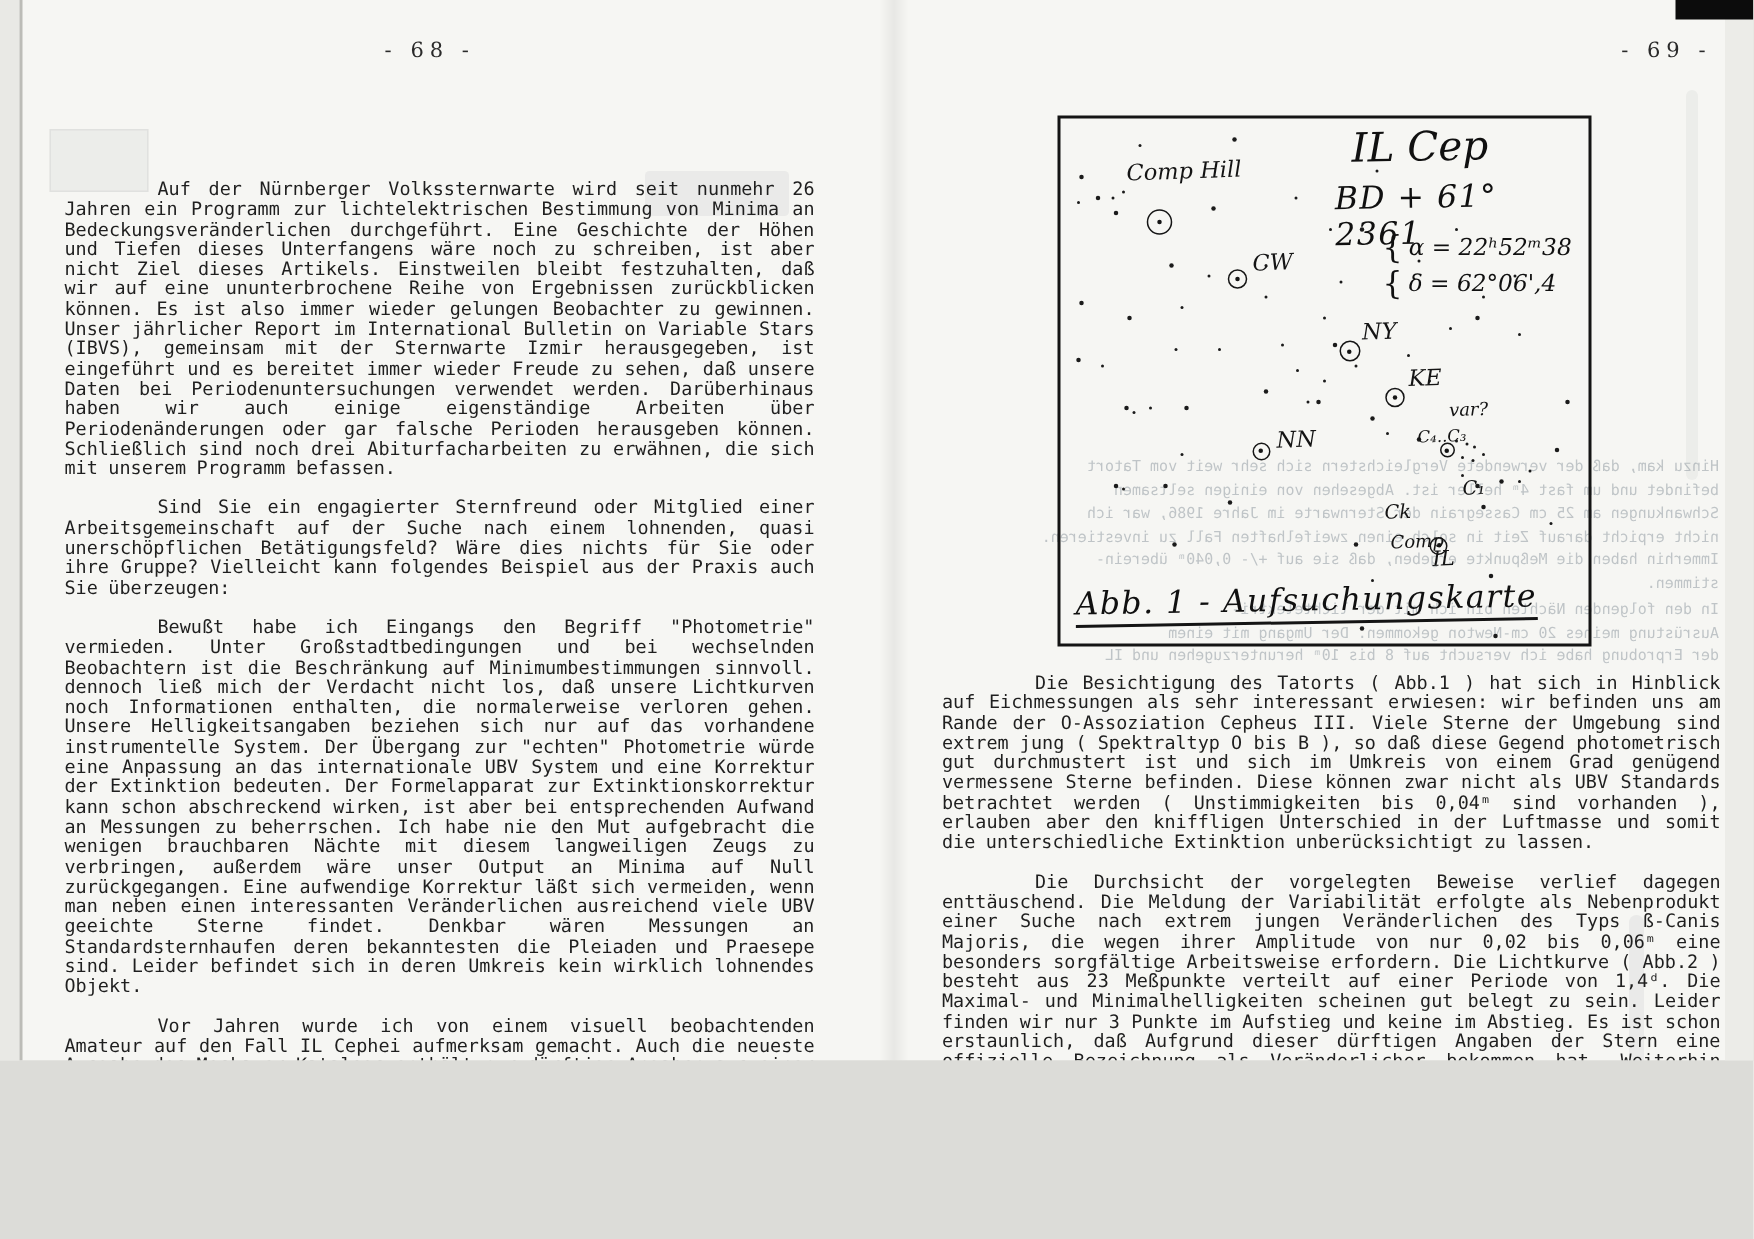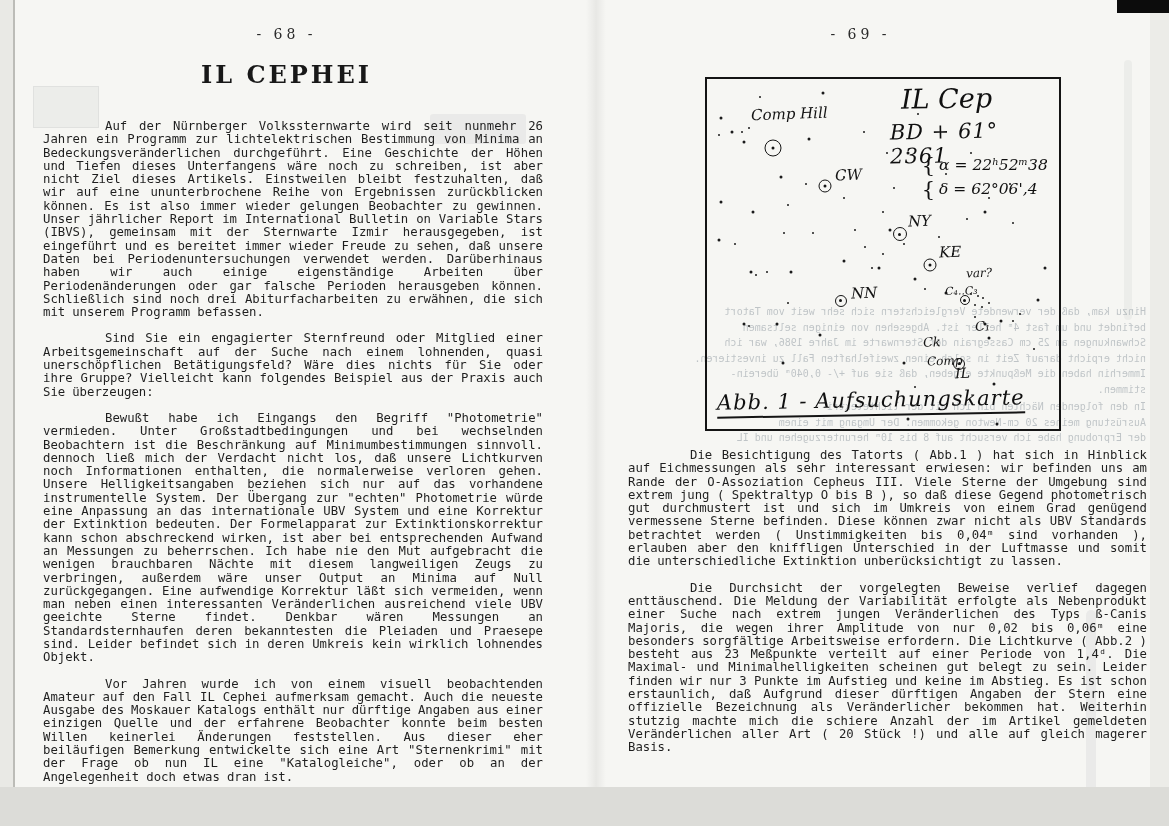--- a/index.html
+++ b/index.html
@@ -1,17 +1,17 @@
 <!DOCTYPE html>
 <html><head>
 <meta charset="utf-8">
 <style>
   html,body{margin:0;padding:0;background:#dcdcd8;}
   .scan{
-    position:relative;width:1169px;height:787px;overflow:hidden;
+    position:relative;width:1169px;height:707px;overflow:hidden;
     background:#f6f6f3;
     font-family:"DejaVu Sans Mono","Liberation Mono",monospace;
     color:#1f1f1f;
   }
   
   .left-strip{position:absolute;left:0;top:0;width:13px;height:826px;background:#e9e9e5;}
   .left-line{position:absolute;left:13px;top:0;width:2px;height:826px;background:#bcbcb7;}
   .gutter{position:absolute;left:586px;top:0;width:20px;height:826px;
     background:linear-gradient(to right,rgba(0,0,0,0),rgba(0,0,0,.06),rgba(0,0,0,0));}
   .right-strip{position:absolute;right:0;top:0;width:19px;height:826px;background:#ecece8;}
@@ -28,21 +28,21 @@
   .smudge1{left:33px;top:86px;width:64px;height:40px;background:rgba(120,125,130,.07);border:1px solid rgba(120,125,130,.10);}
   .smudge2{left:430px;top:114px;width:96px;height:30px;background:rgba(120,125,130,.09);border-radius:3px;}
   .smudge3{left:1086px;top:610px;width:10px;height:200px;background:rgba(120,125,130,.09);border-radius:5px;}
   .smudge4{left:1124px;top:60px;width:8px;height:260px;background:rgba(120,125,130,.07);border-radius:4px;}
   .artifact-vert{position:absolute;left:1px;top:64px;transform:rotate(90deg);transform-origin:left top;
     font-size:12px;letter-spacing:2px;color:#9aa0a6;opacity:.45;}
   
   .pagenum{position:absolute;width:513px;text-align:center;top:26px;
     font-family:"DejaVu Serif","Liberation Serif",serif;font-size:14px;letter-spacing:4px;color:#2a2a2a;}
   .pagenum-left{left:30px;}
-  .pagenum-right{left:604px;}
+  .pagenum-right{left:628px;text-align:right;}
   .title{position:absolute;left:30px;top:60px;width:513px;margin:0;text-align:center;
     font-family:"DejaVu Serif","Liberation Serif",serif;font-size:24px;font-weight:600;letter-spacing:3px;color:#181818;}
   .subtitle{position:absolute;left:30px;top:90px;width:513px;margin:0;text-align:center;
     font-family:"DejaVu Serif","Liberation Serif",serif;font-size:17px;font-weight:400;letter-spacing:1px;color:#1c1c1c;}
   .col{position:absolute;font-size:12.3px;line-height:13.3px;text-align:justify;}
   .col p{margin:0 0 13px 13px;text-indent:62px;word-spacing:-0.4px;}
   .col-left{left:30px;top:120px;width:513px;}
   .col-right{left:615px;top:449px;width:532px;z-index:3;}
   
   .chartbox{position:absolute;left:705px;top:77px;width:352px;height:350px;
@@ -80,21 +80,20 @@
   <div class="gutter"></div>
   <div class="right-strip"></div>
   <div class="corner-bar"></div>
   <div class="smudge smudge1"></div>
   <div class="smudge smudge2"></div>
   <div class="smudge smudge3"></div>
   <div class="smudge smudge4"></div>
   <div class="artifact-vert">190422</div>
 
   <div class="pagenum pagenum-left">- 68 -</div>
-  <h1 class="title">IL CEPHEI</h1>
   <div class="col col-left">
     <p>Auf der Nürnberger Volkssternwarte wird seit nunmehr 26 Jahren ein Programm zur lichtelektrischen Bestimmung von Minima an Bedeckungsveränderlichen durchgeführt. Eine Geschichte der Höhen und Tiefen dieses Unterfangens wäre noch zu schreiben, ist aber nicht Ziel dieses Artikels. Einstweilen bleibt festzuhalten, daß wir auf eine ununterbrochene Reihe von Ergebnissen zurückblicken können. Es ist also immer wieder gelungen Beobachter zu gewinnen. Unser jährlicher Report im International Bulletin on Variable Stars (IBVS), gemeinsam mit der Sternwarte Izmir herausgegeben, ist eingeführt und es bereitet immer wieder Freude zu sehen, daß unsere Daten bei Periodenuntersuchungen verwendet werden. Darüberhinaus haben wir auch einige eigenständige Arbeiten über Periodenänderungen oder gar falsche Perioden herausgeben können. Schließlich sind noch drei Abiturfacharbeiten zu erwähnen, die sich mit unserem Programm befassen.</p>
     <p>Sind Sie ein engagierter Sternfreund oder Mitglied einer Arbeitsgemeinschaft auf der Suche nach einem lohnenden, quasi unerschöpflichen Betätigungsfeld? Wäre dies nichts für Sie oder ihre Gruppe? Vielleicht kann folgendes Beispiel aus der Praxis auch Sie überzeugen:</p>
     <p>Bewußt habe ich Eingangs den Begriff "Photometrie" vermieden. Unter Großstadtbedingungen und bei wechselnden Beobachtern ist die Beschränkung auf Minimumbestimmungen sinnvoll. dennoch ließ mich der Verdacht nicht los, daß unsere Lichtkurven noch Informationen enthalten, die normalerweise verloren gehen. Unsere Helligkeitsangaben beziehen sich nur auf das vorhandene instrumentelle System. Der Übergang zur "echten" Photometrie würde eine Anpassung an das internationale UBV System und eine Korrektur der Extinktion bedeuten. Der Formelapparat zur Extinktionskorrektur kann schon abschreckend wirken, ist aber bei entsprechenden Aufwand an Messungen zu beherrschen. Ich habe nie den Mut aufgebracht die wenigen brauchbaren Nächte mit diesem langweiligen Zeugs zu verbringen, außerdem wäre unser Output an Minima auf Null zurückgegangen. Eine aufwendige Korrektur läßt sich vermeiden, wenn man neben einen interessanten Veränderlichen ausreichend viele UBV geeichte Sterne findet. Denkbar wären Messungen an Standardsternhaufen deren bekanntesten die Pleiaden und Praesepe sind. Leider befindet sich in deren Umkreis kein wirklich lohnendes Objekt.</p>
     <p>Vor Jahren wurde ich von einem visuell beobachtenden Amateur auf den Fall IL Cephei aufmerksam gemacht. Auch die neueste Ausgabe des Moskauer Katalogs enthält nur dürftige Angaben aus einer einzigen Quelle und der erfahrene Beobachter konnte beim besten Willen keinerlei Änderungen feststellen. Aus dieser eher beiläufigen Bemerkung entwickelte sich eine Art "Sternenkrimi" mit der Frage ob nun IL eine "Katalogleiche", oder ob an der Angelegenheit doch etwas dran ist.</p>
   </div>
 
   <div class="pagenum pagenum-right">- 69 -</div>
 
   <div class="bleed bleed-upper" id="bleed-upper">

